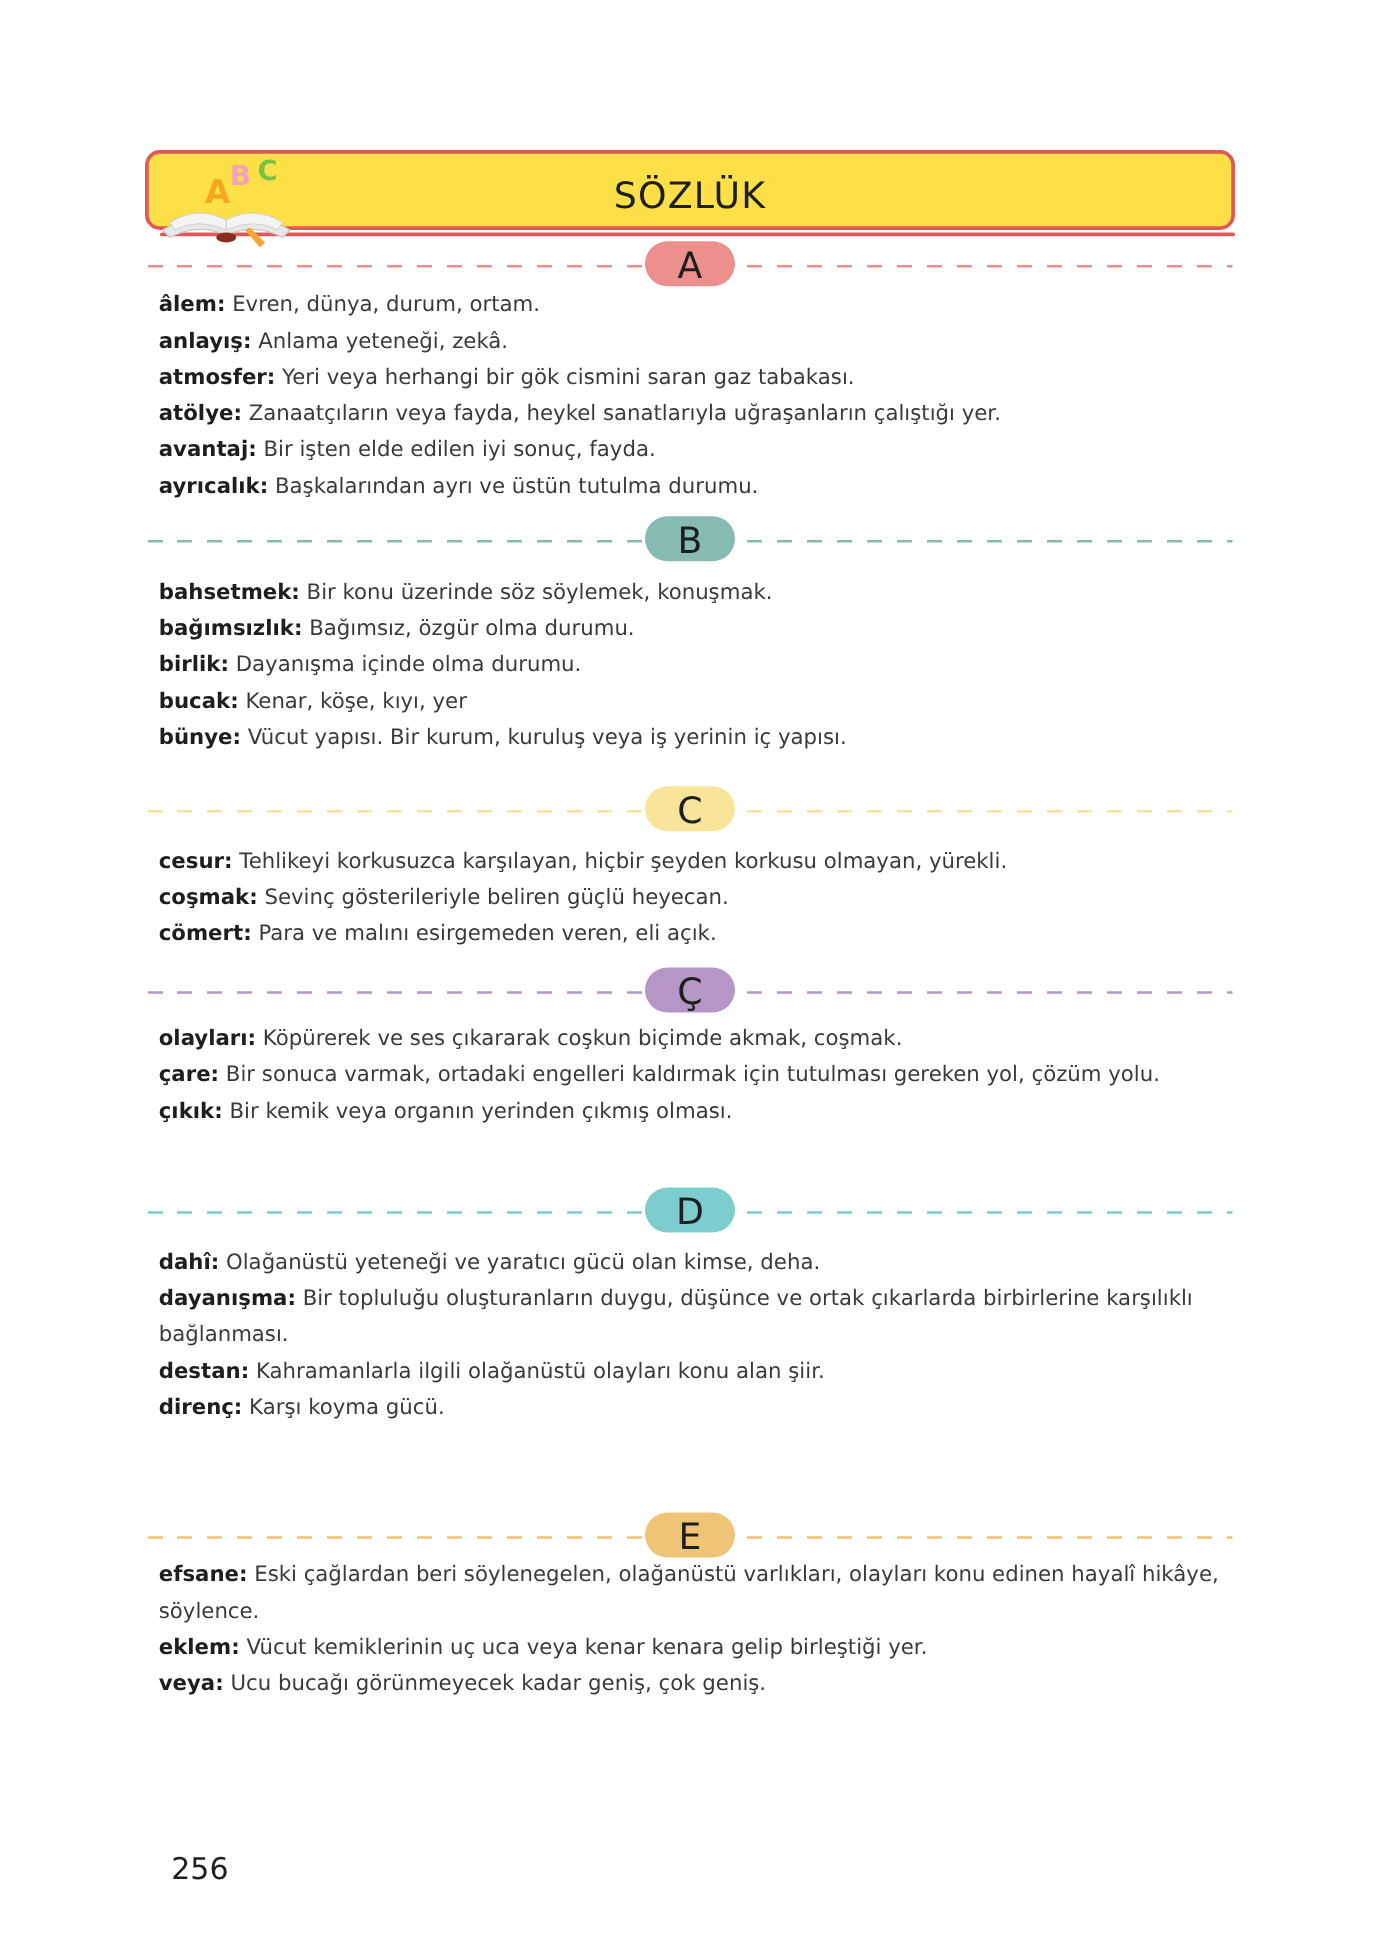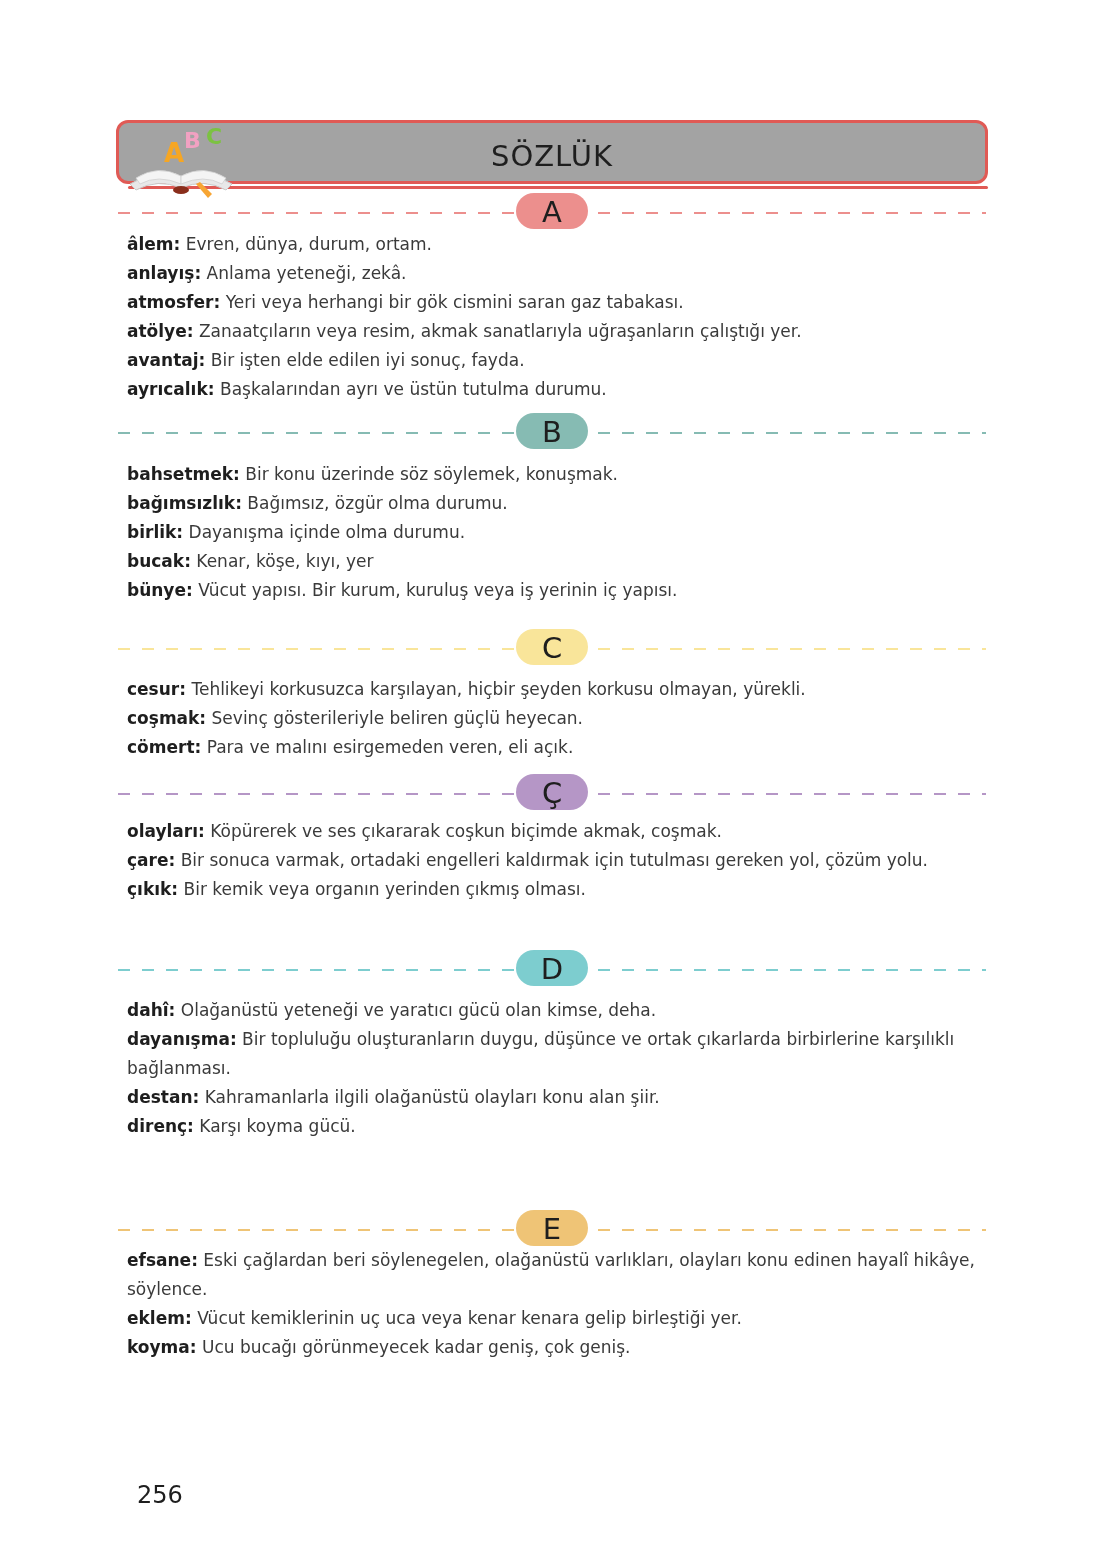--- a/index.html
+++ b/index.html
@@ -1,17 +1,17 @@
 <!DOCTYPE html>
 <html><head>
 <meta charset="utf-8">
 <style>
   html, body { margin: 0; padding: 0; background: #ffffff; }
   body { width: 1105px; height: 1559px; position: relative; font-family: "DejaVu Sans", sans-serif; color: #2a2a2a; overflow: hidden; }
-  .header { position: absolute; left: 116px; top: 120px; width: 872px; height: 64px; border: 3px solid #e05a55; border-radius: 12px; box-sizing: border-box; background: #a3a3a3; }
+  .header { position: absolute; left: 116px; top: 120px; width: 872px; height: 64px; border: 3px solid #e05a55; border-radius: 12px; box-sizing: border-box; background: #fde047; }
   .header-underline { position: absolute; left: 128px; top: 186px; width: 860px; height: 3px; background: #e05a55; border-radius: 2px; }
   .title { position: absolute; left: 0; right: 0; top: 16px; text-align: center; font-size: 29px; letter-spacing: 1px; color: #1e1e1e; font-family: "DejaVu Sans", sans-serif; }
   .logo { position: absolute; left: 126px; top: 118px; width: 110px; height: 82px; }
   .divider { position: absolute; left: 118px; width: 868px; height: 40px; }
   .dash { position: absolute; left: 0; right: 0; top: 19px; height: 2px; }
   .pill { position: absolute; left: 398px; top: 0; width: 72px; height: 36px; border-radius: 18px; text-align: center; font-size: 29px; line-height: 38px; color: #1e1e1e; }
   .entries { position: absolute; left: 127px; width: 855px; }
   .entry { font-size: 17px; line-height: 29px; color: #3a3a3a; }
   .term { font-weight: bold; color: #1e1e1e; }
   .page-num { position: absolute; left: 137px; top: 1481px; font-size: 24px; color: #1e1e1e; }
@@ -36,21 +36,21 @@
 </svg>
 
 <div class="divider" style="top:193px">
   <div class="dash" style="background: repeating-linear-gradient(90deg,#ec8f8d 0 12px,transparent 12px 24px);"></div>
   <div class="pill" style="background:#ec8f8d">A</div>
 </div>
 <div class="entries" style="top:230px">
   <div class="entry"><span class="term">âlem:</span> <span>Evren, dünya, durum, ortam.</span></div>
   <div class="entry"><span class="term">anlayış:</span> <span>Anlama yeteneği, zekâ.</span></div>
   <div class="entry"><span class="term">atmosfer:</span> <span>Yeri veya herhangi bir gök cismini saran gaz tabakası.</span></div>
-  <div class="entry"><span class="term">atölye:</span> <span>Zanaatçıların veya resim, akmak sanatlarıyla uğraşanların çalıştığı yer.</span></div>
+  <div class="entry"><span class="term">atölye:</span> <span>Zanaatçıların veya fayda, heykel sanatlarıyla uğraşanların çalıştığı yer.</span></div>
   <div class="entry"><span class="term">avantaj:</span> <span>Bir işten elde edilen iyi sonuç, fayda.</span></div>
   <div class="entry"><span class="term">ayrıcalık:</span> <span>Başkalarından ayrı ve üstün tutulma durumu.</span></div>
 </div>
 
 <div class="divider" style="top:413px">
   <div class="dash" style="background: repeating-linear-gradient(90deg,#86bbb3 0 12px,transparent 12px 24px);"></div>
   <div class="pill" style="background:#86bbb3">B</div>
 </div>
 <div class="entries" style="top:460px">
   <div class="entry"><span class="term">bahsetmek:</span> <span>Bir konu üzerinde söz söylemek, konuşmak.</span></div>
@@ -91,16 +91,16 @@
   <div class="entry"><span class="term">direnç:</span> <span>Karşı koyma gücü.</span></div>
 </div>
 
 <div class="divider" style="top:1210px">
   <div class="dash" style="background: repeating-linear-gradient(90deg,#efc476 0 12px,transparent 12px 24px);"></div>
   <div class="pill" style="background:#efc476">E</div>
 </div>
 <div class="entries" style="top:1246px">
   <div class="entry"><span class="term">efsane:</span> <span>Eski çağlardan beri söylenegelen, olağanüstü varlıkları, olayları konu edinen hayalî hikâye, söylence.</span></div>
   <div class="entry"><span class="term">eklem:</span> <span>Vücut kemiklerinin uç uca veya kenar kenara gelip birleştiği yer.</span></div>
-  <div class="entry"><span class="term">koyma:</span> <span>Ucu bucağı görünmeyecek kadar geniş, çok geniş.</span></div>
+  <div class="entry"><span class="term">veya:</span> <span>Ucu bucağı görünmeyecek kadar geniş, çok geniş.</span></div>
 </div>
 
 <div class="page-num">256</div>
 
 </body></html>

